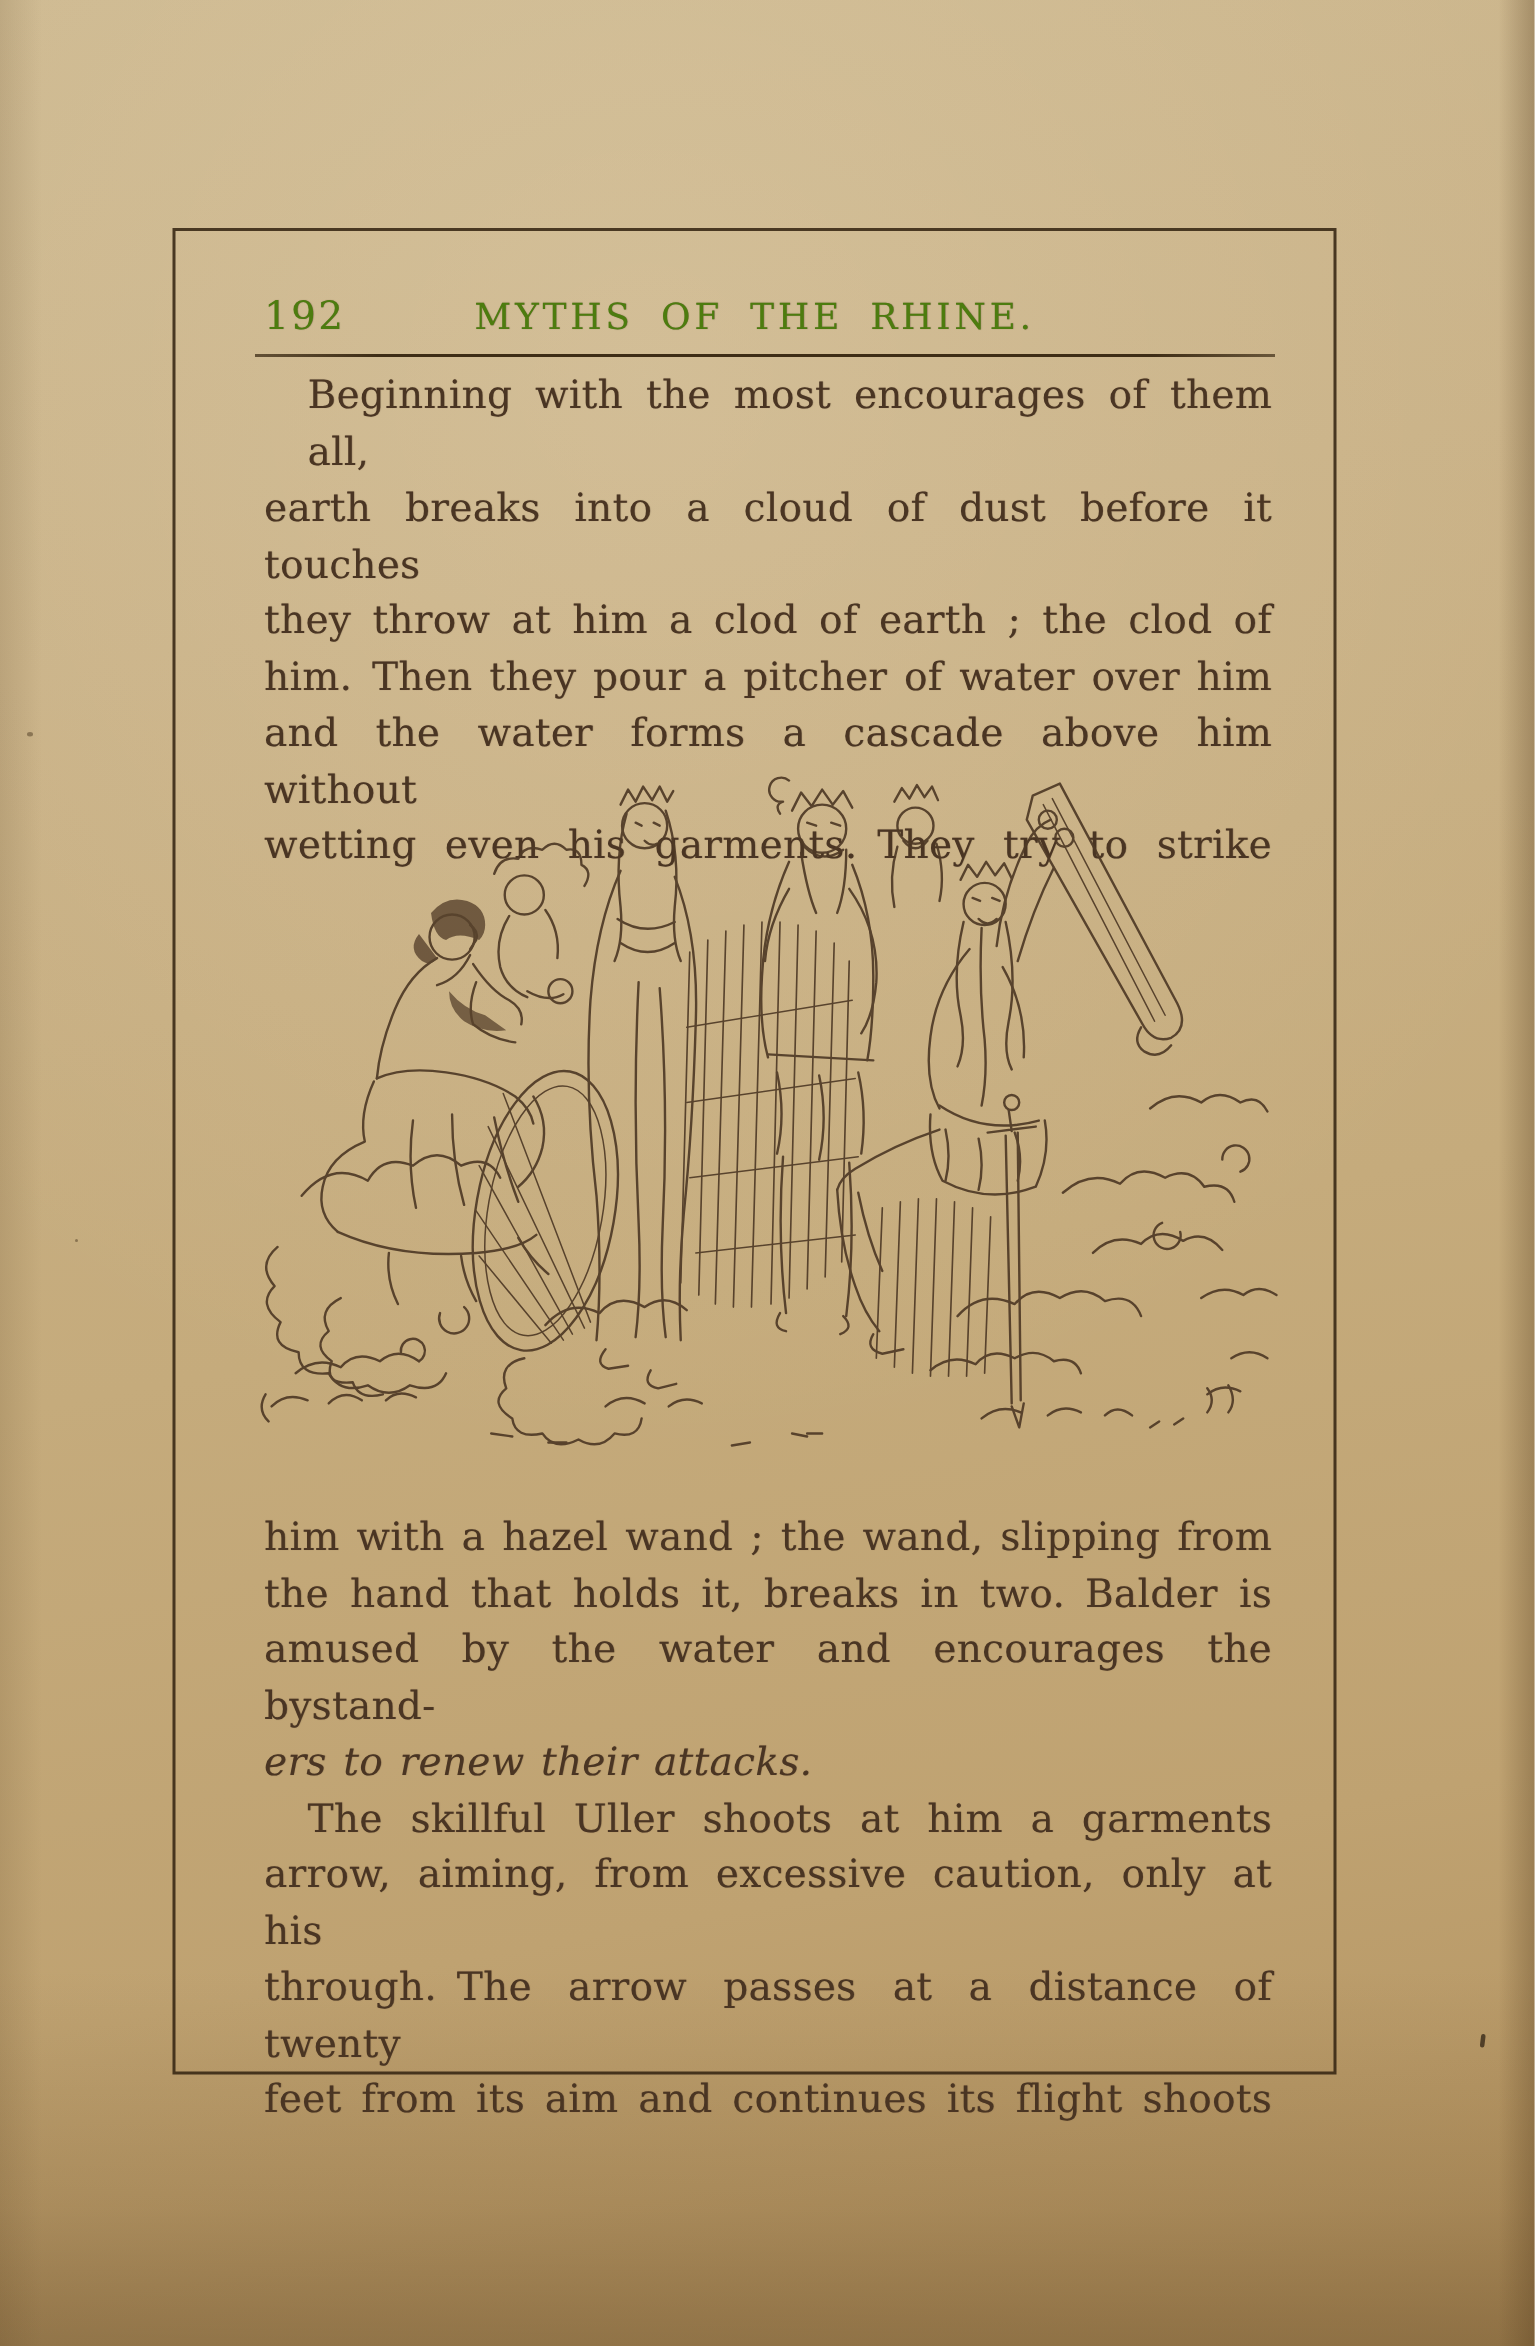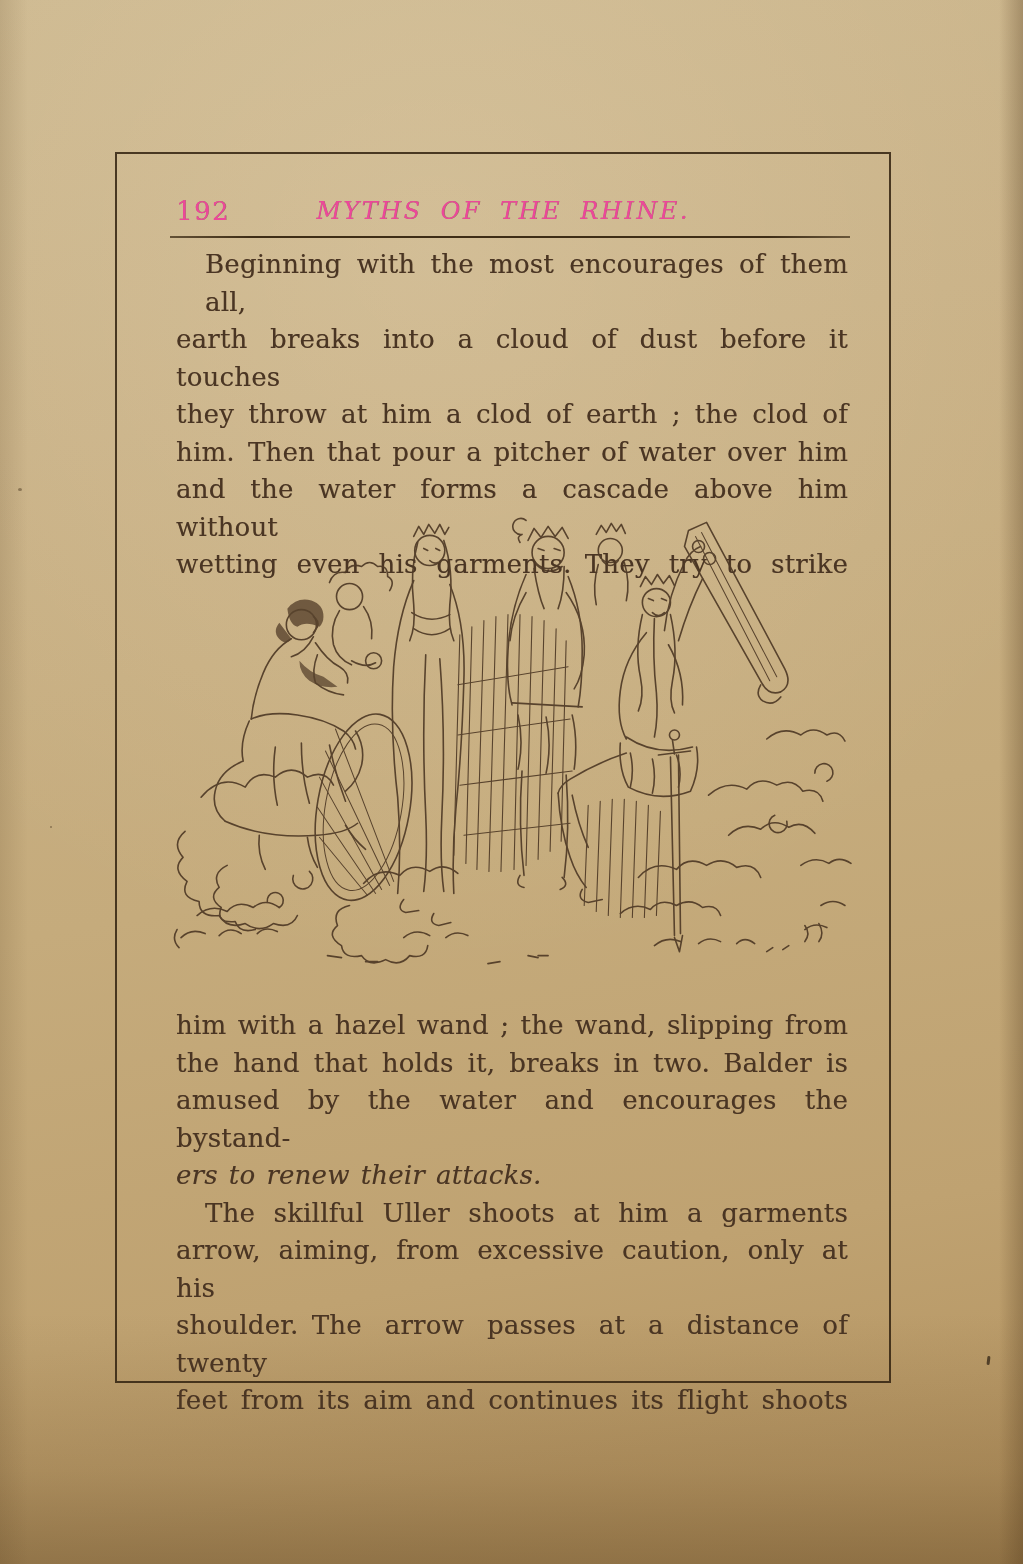--- a/index.html
+++ b/index.html
@@ -10,27 +10,27 @@
       linear-gradient(to left, rgba(80,56,26,.32), rgba(80,56,26,0) 24px),
       linear-gradient(to right, rgba(80,56,26,.14), rgba(80,56,26,0) 28px),
       linear-gradient(to bottom, rgba(120,90,45,0) 84%, rgba(110,80,40,.22) 94%, rgba(88,62,28,.40) 100%),
       radial-gradient(ellipse 120% 80% at 42% 16%, rgba(255,246,222,.16), rgba(255,246,222,0) 58%),
       linear-gradient(170deg, #cdb88f 0%, #c9b186 26%, #c5ab7c 54%, #bfa271 78%, #b2915e 100%);
   }
   .page-frame{
     position:absolute;left:115px;top:152px;width:776px;height:1231px;
     box-sizing:border-box;border:2px solid rgba(53,38,18,.88);
   }
-  .running-head{position:absolute;top:40px;left:59px;right:59px;height:32px;color:#ec4899;}
+  .running-head{position:absolute;top:40px;left:59px;right:59px;height:32px;color:#4d7c0f;}
   .page-num{
     position:absolute;left:0;top:2px;font-size:26px;letter-spacing:1.5px;
     text-shadow:0.3px 0.3px 0.6px rgba(74,53,35,.5);
   }
   .head-title{
-    text-align:center;font-style:italic;font-size:24px;letter-spacing:2.5px;word-spacing:8px;
+    text-align:center;font-size:24px;letter-spacing:2.5px;word-spacing:8px;
     padding-top:3px;text-shadow:0.3px 0.3px 0.6px rgba(74,53,35,.5);
   }
   .head-rule{position:absolute;top:82px;left:53px;width:680px;height:2px;
     background:linear-gradient(to right, rgba(62,45,22,.75), #3e2d16 12%, #3e2d16 88%, rgba(62,45,22,.7));}
   .textblock{position:absolute;left:59px;width:672px;}
   .tb1{top:92px;}
   .tb2{top:853px;}
   .ln{
     font-size:26px;line-height:37.5px;color:#4a3523;
     text-align:justify;text-align-last:justify;
@@ -57,21 +57,21 @@
   <div class="running-head">
     <span class="page-num">192</span>
     <div class="head-title">MYTHS OF THE RHINE.</div>
   </div>
   <div class="head-rule"></div>
 
   <div class="textblock tb1">
     <div class="ln ind">Beginning with the most encourages of them all,</div>
     <div class="ln">earth breaks into a cloud of dust before it touches</div>
     <div class="ln">they throw at him a clod of earth ; the clod of</div>
-    <div class="ln">him. Then that pour a pitcher of water over him</div>
+    <div class="ln">him. Then they pour a pitcher of water over him</div>
     <div class="ln">and the water forms a cascade above him without</div>
     <div class="ln">wetting even his garments. They try to strike</div>
   </div>
 
   <svg class="engraving" viewBox="0 0 690 500" xmlns="http://www.w3.org/2000/svg">
     <g stroke="#4f3a26" fill="none" stroke-width="1.6" stroke-linecap="round" stroke-linejoin="round" opacity="0.92">
 
       <path d="M34 312 q20 -24 44 -10 q10 -18 30 -10 q16 -14 32 0 q18 -8 26 8"></path>
       <path d="M18 346 q-14 12 -2 26 q-12 12 4 24 q-8 16 12 20 q0 16 20 14 q8 14 26 8 q14 10 28 0 q18 6 24 -8"></path>
       <path d="M60 380 q-16 8 -8 22 q-12 10 2 20 q-6 16 14 14 q4 12 20 8"></path>
@@ -186,21 +186,21 @@
     </g>
   </svg>
 
   <div class="textblock tb2">
     <div class="ln">him with a hazel wand ; the wand, slipping from</div>
     <div class="ln">the hand that holds it, breaks in two. Balder is</div>
     <div class="ln">amused by the water and encourages the bystand-</div>
     <div class="ln last">ers to renew their attacks.</div>
     <div class="ln ind">The skillful Uller shoots at him a garments</div>
     <div class="ln">arrow, aiming, from excessive caution, only at his</div>
-    <div class="ln">shoulder. The arrow passes at a distance of twenty</div>
+    <div class="ln">through. The arrow passes at a distance of twenty</div>
     <div class="ln">feet from its aim and continues its flight shoots</div>
   </div>
 
 </div>
 
 <span class="speck speck1"></span>
 <span class="speck speck2"></span>
 <span class="stray-mark"></span>
 
 </body></html>

